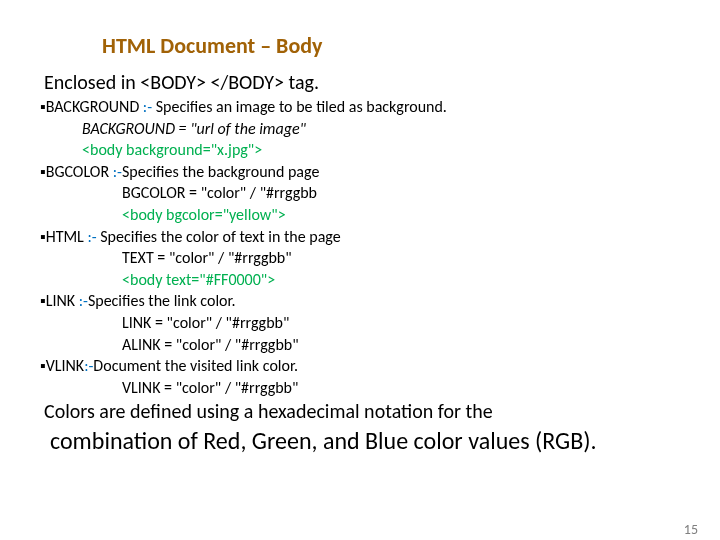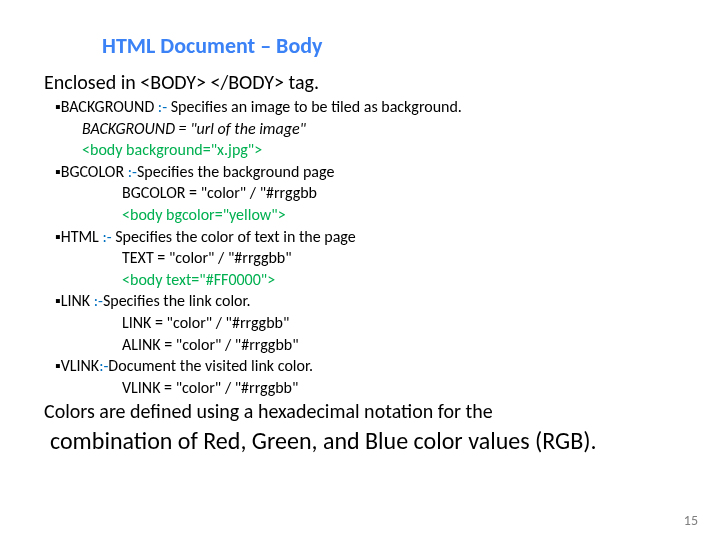--- a/index.html
+++ b/index.html
@@ -10,21 +10,21 @@
     width: 720px;
     height: 540px;
     position: relative;
     overflow: hidden;
   }
   .slide {
     padding: 32px 32px 12px 32px;
     box-sizing: border-box;
   }
   .title {
-    color: #3b82f6;
+    color: #a16207;
     font-size: 22px;
     font-weight: bold;
     margin: 0 0 10px 70px;
   }
   .line {
     margin: 0;
     line-height: 1.35;
   }
   .lvl1 {
     font-size: 20px;
@@ -32,21 +32,21 @@
     margin-left: 12px;
   }
   .lvl1-indent {
     font-size: 24px;
     color: #000;
     margin-left: 18px;
   }
   .sub {
     font-size: 16px;
     color: #000;
-    margin-left: 23px;
+    margin-left: 8px;
   }
   .sub2 {
     font-size: 16px;
     color: #000;
     margin-left: 50px;
     font-style: italic;
   }
   .sub2n {
     font-size: 16px;
     color: #000;
@@ -59,21 +59,21 @@
   }
   .code2 {
     font-size: 16px;
     margin-left: 90px;
     color: #00b050;
   }
   .blue { color: #0070c0; }
   .pagenum {
     position: absolute;
     right: 22px;
-    bottom: 11px;
+    bottom: 2px;
     font-size: 14px;
     color: #808080;
   }
   .bullet-sym {
     font-family: Arial, sans-serif;
   }
 </style>
 </head>
 <body>
 

